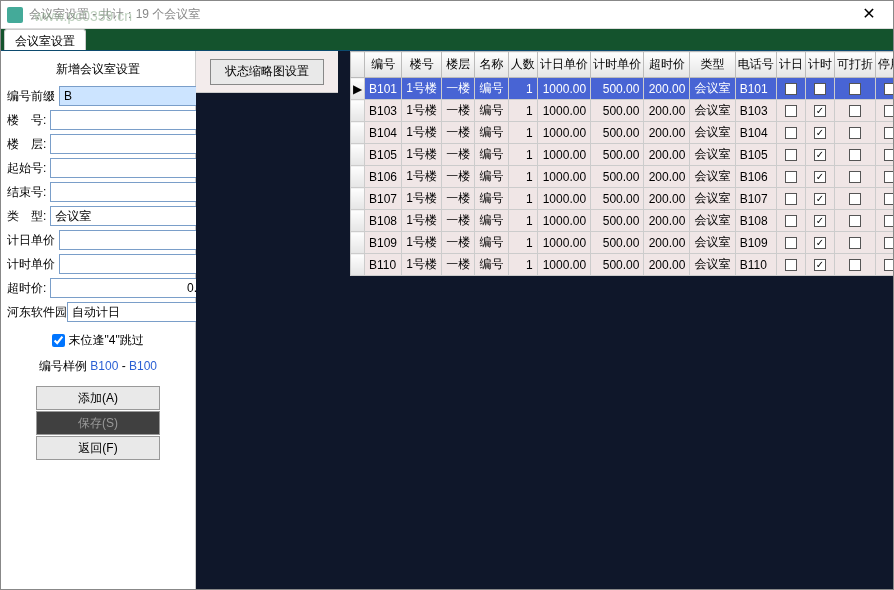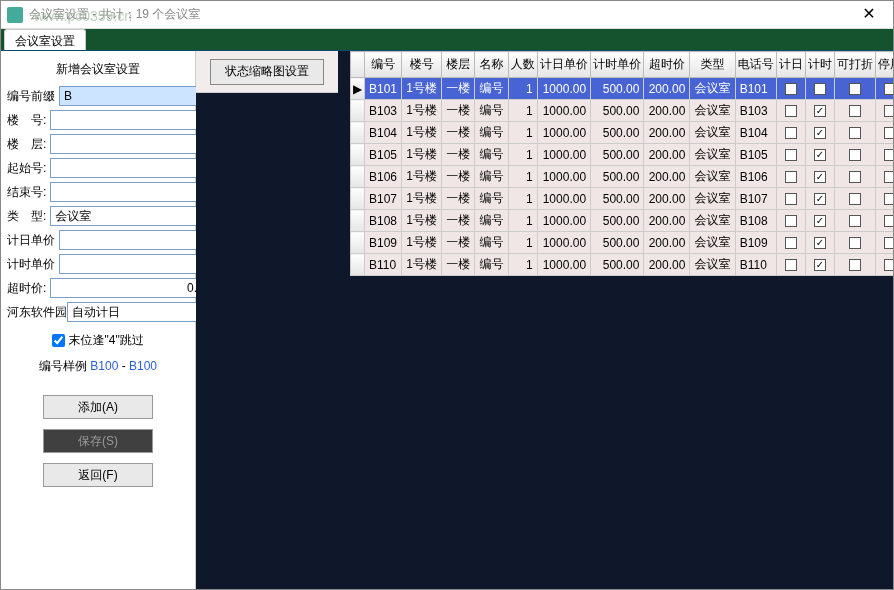--- a/index.html
+++ b/index.html
@@ -25,21 +25,21 @@
     .spinner-btns { width: 16px; display: flex; flex-direction: column; border: 1px solid #888; border-left: none; }
     .spinner-btns span { flex:1; font-size: 7px; text-align: center; line-height: 8px; background: #eee; cursor: pointer; }
     .combo-wrap { flex: 1; display: flex; }
     .combo-wrap input { flex: 1; border: 1px solid #7a9ec9; height: 20px; padding: 1px 4px; }
     .combo-wrap .arrow { width: 16px; border: 1px solid #888; text-align: center; line-height: 17px; cursor: pointer; font-size: 10px; background: #eee; }
     .magenta { color: #d0d; }
     .check-row { text-align: center; padding: 6px 0; }
     .check-row input { vertical-align: middle; }
     .sample-row { text-align: center; padding: 3px 0 10px; }
     .sample-row .blu { color: #2a5fd4; font-weight: normal; }
-    .btn { display: block; margin: 10px auto 0; width: 110px; height: 24px; border: 1px solid #999; background: #e9e9e9; cursor: pointer; }
+    .btn { display: block; margin: 1px auto 0; width: 124px; height: 24px; border: 1px solid #999; background: #e9e9e9; cursor: pointer; }
     .btn:disabled { color: #999; background: #404040; cursor: default; }
     .content { flex: 1; display: flex; flex-direction: row; background: #0f172a; position: relative; }
     .topbar { height: 42px; display: flex; justify-content: flex-end; align-items: center; padding: 0 14px; background: #f3ecec; border-bottom: 1px solid #ccc; }
     .topbar .btn2 { height: 26px; padding: 0 14px; border: 1px solid #888; background: #e9e9e9; cursor: pointer; }
     .grid-wrap { flex: 1; overflow: auto; }
     table { border-collapse: collapse; width: 100%; background: #f0e6e6; margin-left: 12px; }
     th { background: linear-gradient(#fefefe,#e5e5e5); border: 1px solid #bbb; padding: 4px 2px; font-weight: normal; white-space: nowrap; font-size: 12px; }
     th.narrow { width: 28px; }
     td { border: 1px solid #ccc; padding: 2px 4px; height: 18px; background: #f0e6e6; white-space: nowrap; }
     td.num { text-align: right; }

